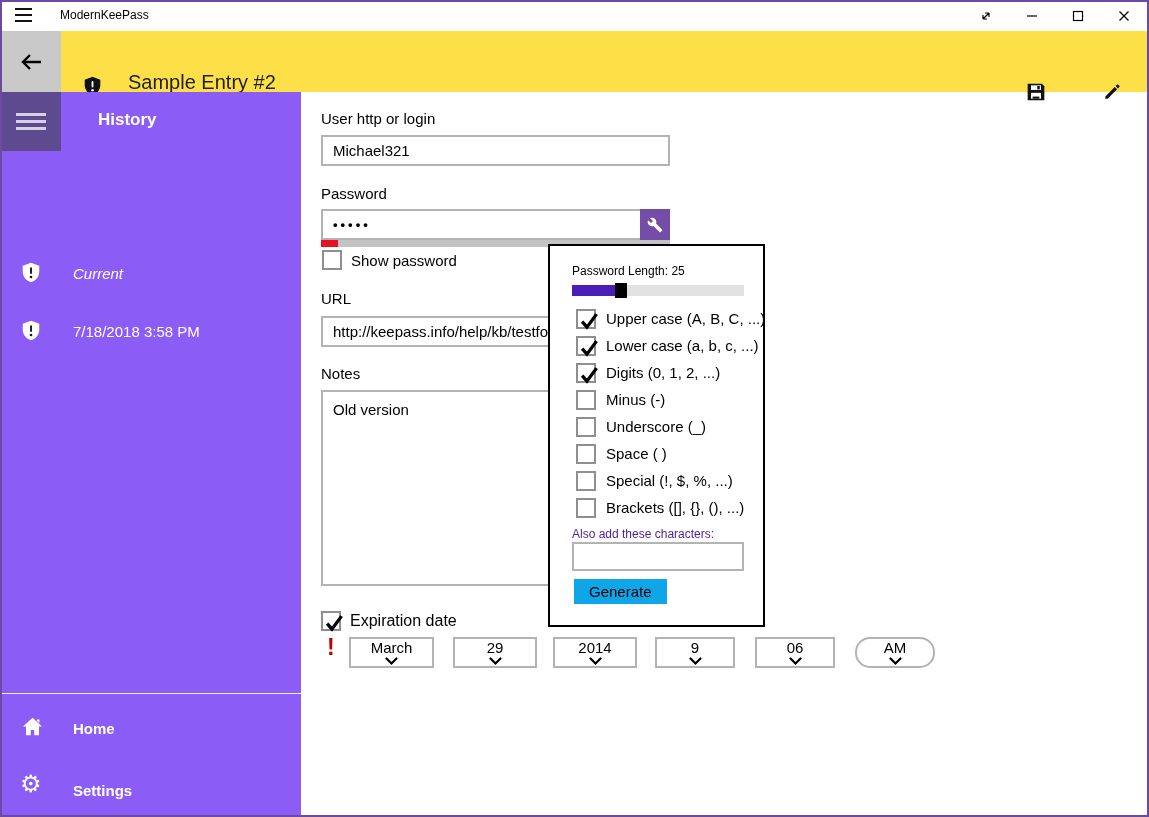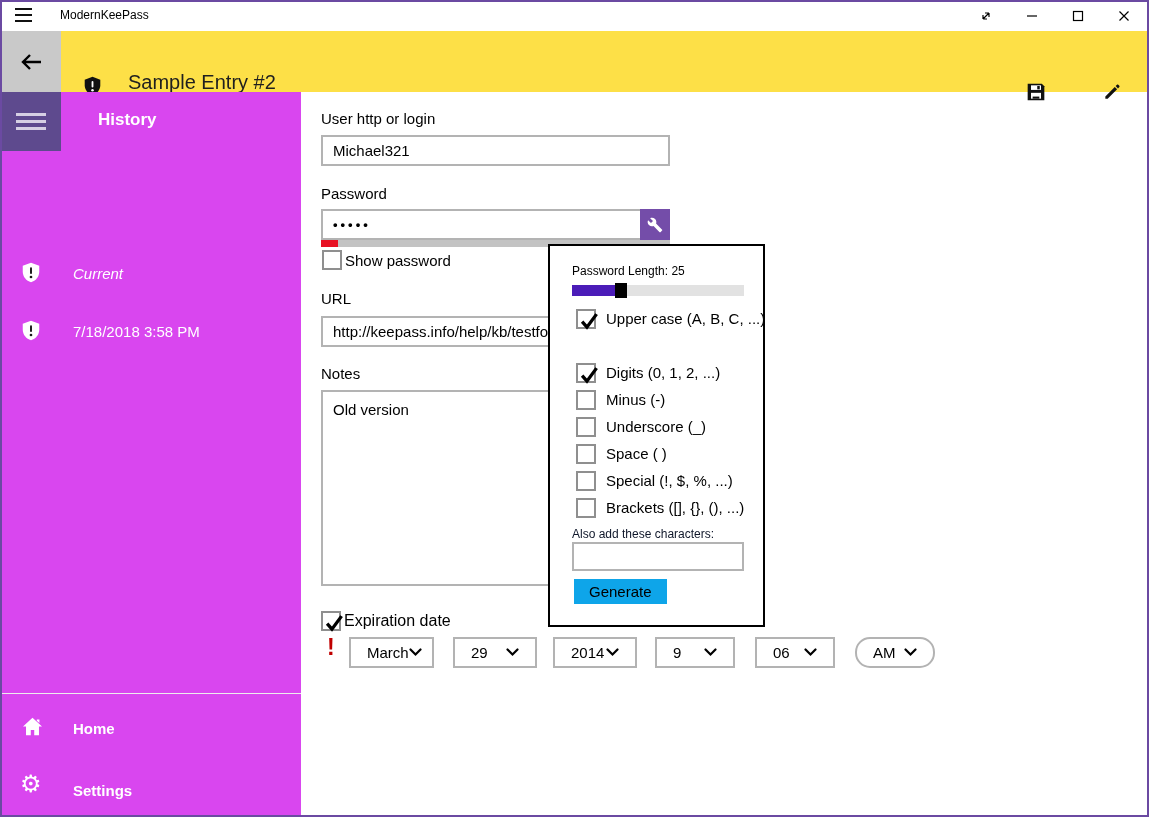--- a/index.html
+++ b/index.html
@@ -19,21 +19,21 @@
 
   
   .header { position:absolute; left:0; top:31px; width:1149px; height:61px; background:#fde047; }
   .back-btn { position:absolute; left:0; top:0; width:61px; height:61px; background:#c9c9c9; border:none; display:flex; align-items:center; justify-content:center; }
   .hdr-shield { position:absolute; left:84px; top:45px; }
   .hdr-title { position:absolute; left:128px; top:40px; font-size:20px; font-weight:normal; color:#1f1f1f; }
   .hdr-sub { position:absolute; left:128px; top:72px; font-size:12px; color:var(--subtitle-purple,#7a5fc0); }
   .hdr-icon-btn { position:absolute; top:49px; width:24px; height:24px; background:transparent; border:none; display:flex; align-items:center; justify-content:center; }
 
   
-  .sidebar { position:absolute; left:0; top:92px; width:301px; height:725px; background:#d946ef; }
+  .sidebar { position:absolute; left:0; top:92px; width:301px; height:725px; background:#8b5cf6; }
   .nav-toggle { position:absolute; left:0; top:0; width:61px; height:59px; background:var(--nav-purple,#5e4a8e); border:none; display:flex; align-items:center; justify-content:center; }
   .nav-toggle .lines { width:30px; height:17px; display:flex; flex-direction:column; justify-content:space-between; }
   .nav-toggle .lines i { display:block; height:3px; background:#d6d0e4; }
   .sb-heading { position:absolute; left:98px; top:18px; font-size:17px; font-weight:bold; color:#fff; }
   .sb-item { position:absolute; left:0; width:351px; height:44px; cursor:default; }
   .sb-item svg { position:absolute; left:22px; top:3px; }
   .sb-item .lbl { position:absolute; left:73px; top:6px; font-size:15px; color:#fff; }
   .sb-divider { position:absolute; left:0; top:601px; width:301px; height:1px; background:#ededed; }
   .sb-gear { position:absolute; left:20px; top:-6px; font-size:24px; color:#fff; }
   .sb-item .bold { font-weight:bold; }
@@ -41,37 +41,37 @@
   
   .field-label { position:absolute; font-size:15px; color:#000; }
   .input { position:absolute; width:349px; height:31px; border:2px solid #b3b3b3; background:#fff; font-size:15px; color:#000; display:flex; align-items:center; padding-left:10px; overflow:hidden; white-space:nowrap; }
   .pw-dots { font-size:13px; font-weight:bold; letter-spacing:3px; }
   .wrench-btn { position:absolute; left:640px; top:209px; width:30px; height:31px; background:var(--accent,#744da9); border:none; display:flex; align-items:center; justify-content:center; }
   .strength { position:absolute; left:321px; top:240px; width:349px; height:7px; background:#c3c3c3; }
   .strength .fill { height:7px; background:var(--strength-red,#e81123); }
   .checkbox { width:20px; height:20px; border:2px solid #8f8f8f; background:#fff; position:relative; flex:none; display:inline-block; }
   .checkbox svg { display:none; position:absolute; left:0px; top:-1px; }
   .checkbox.checked svg { display:block; }
-  .check-row { position:absolute; display:flex; align-items:center; gap:3px; }
+  .check-row { position:absolute; display:flex; align-items:center; gap:9px; }
   .check-row .cb-label { font-size:15px; color:#000; }
   .notes-box { position:absolute; left:321px; top:390px; width:349px; height:196px; border:2px solid #b3b3b3; background:#fff; font-size:15px; color:#000; padding:9px 10px; }
   .exp-alert { position:absolute; left:327px; top:634px; font-size:23px; font-weight:bold; color:var(--alert-red,#c00000); }
-  .dropdown { position:absolute; top:637px; height:31px; border:2px solid #b3b3b3; background:#fff; display:flex; align-items:center; justify-content:space-between; padding:0 16px; }
+  .dropdown { position:absolute; top:637px; height:31px; border:2px solid #b3b3b3; background:#fff; display:flex; align-items:center; justify-content:space-between; padding:0 3px;flex-direction:column; }
   .dropdown .dd-value { font-size:15px; color:#000; }
   .dropdown svg { flex:none; }
 
   
   .popup { position:absolute; left:548px; top:244px; width:217px; height:383px; background:#fff; border:2px solid #000; z-index:10; }
   .gen-len { position:absolute; left:22px; top:18px; font-size:12px; color:#000; }
   .slider { position:absolute; left:22px; top:39px; width:172px; height:11px; background:#e2e2e2; }
   .slider .fill { height:11px; background:var(--slider-fill,#4b1cb8); }
   .slider .thumb { position:absolute; top:-2px; left:25%; width:12px; height:15px; background:#000; }
   .gen-row { position:absolute; left:26px; height:21px; display:flex; align-items:center; gap:10px; }
   .gen-row .cb-label { font-size:15px; color:#000; white-space:nowrap; }
-  .also-label { position:absolute; left:22px; top:281px; font-size:12px; color:#0f172a; }
+  .also-label { position:absolute; left:22px; top:281px; font-size:12px; color:#4c1d95; }
   .also-input { position:absolute; left:22px; top:296px; width:172px; height:29px; border:2px solid #b3b3b3; background:#fff; font-size:14px; padding:0 8px; font-family:"Liberation Sans",sans-serif; }
   .gen-btn { position:absolute; left:24px; top:333px; background:#0ea5e9; border:none; font-size:15px; color:#000; padding:4px 15px; font-family:"Liberation Sans",sans-serif; }
 </style>
 </head>
 <body>
 
 <div class="app">
 
   <div class="titlebar">
     <span class="tb-burger">
@@ -269,20 +269,28 @@
     </div>
 
     <div class="gen-row" style="top:62px;">
       <span class="checkbox checked">
         <svg width="22" height="22" viewBox="0 0 16 16">
             <path d="M3 8.5 l3.5 4 L13.5 3" stroke="#000" stroke-width="2.4" fill="none"></path>
           </svg>
       </span>
       <span class="cb-label">Upper case (A, B, C, ...)</span>
     </div>
+    <div class="gen-row" style="top:89px;">
+      <span class="checkbox checked">
+        <svg width="22" height="22" viewBox="0 0 16 16">
+            <path d="M3 8.5 l3.5 4 L13.5 3" stroke="#000" stroke-width="2.4" fill="none"></path>
+          </svg>
+      </span>
+      <span class="cb-label">Lower case (a, b, c, ...)</span>
+    </div>
     <div class="gen-row" style="top:116px;">
       <span class="checkbox checked">
         <svg width="22" height="22" viewBox="0 0 16 16">
             <path d="M3 8.5 l3.5 4 L13.5 3" stroke="#000" stroke-width="2.4" fill="none"></path>
           </svg>
       </span>
       <span class="cb-label">Digits (0, 1, 2, ...)</span>
     </div>
     <div class="gen-row" style="top:143px;">
       <span class="checkbox">

